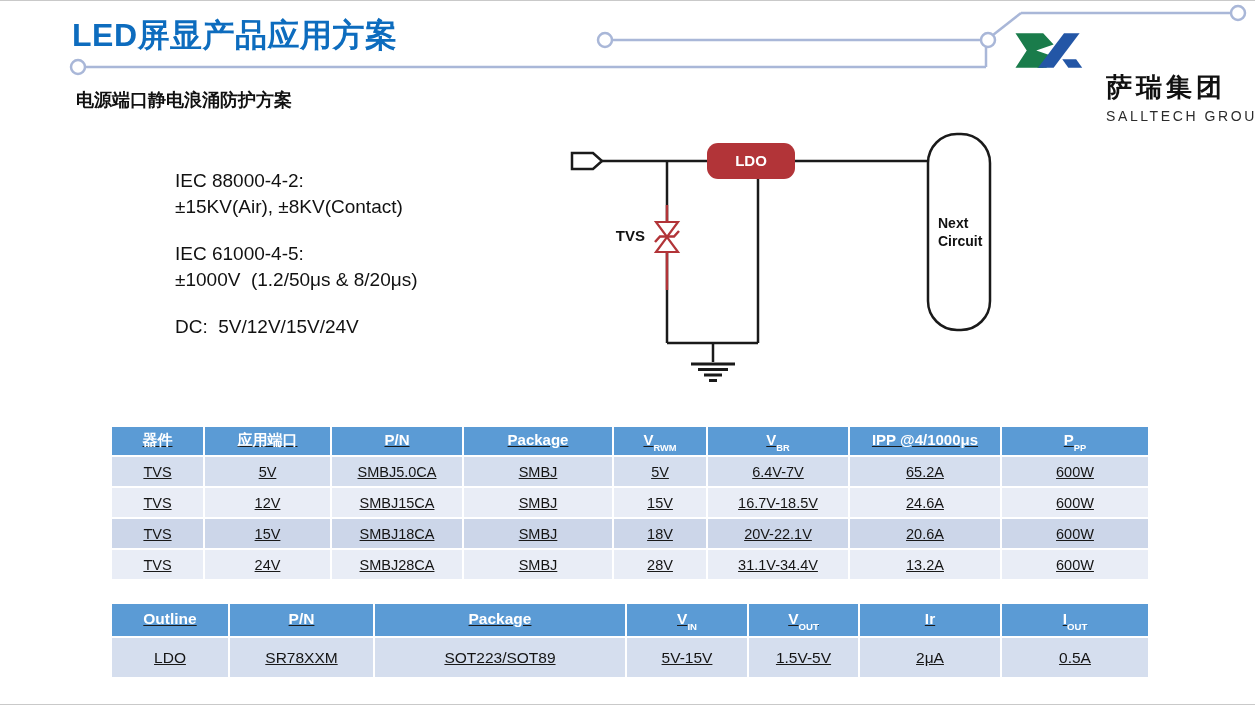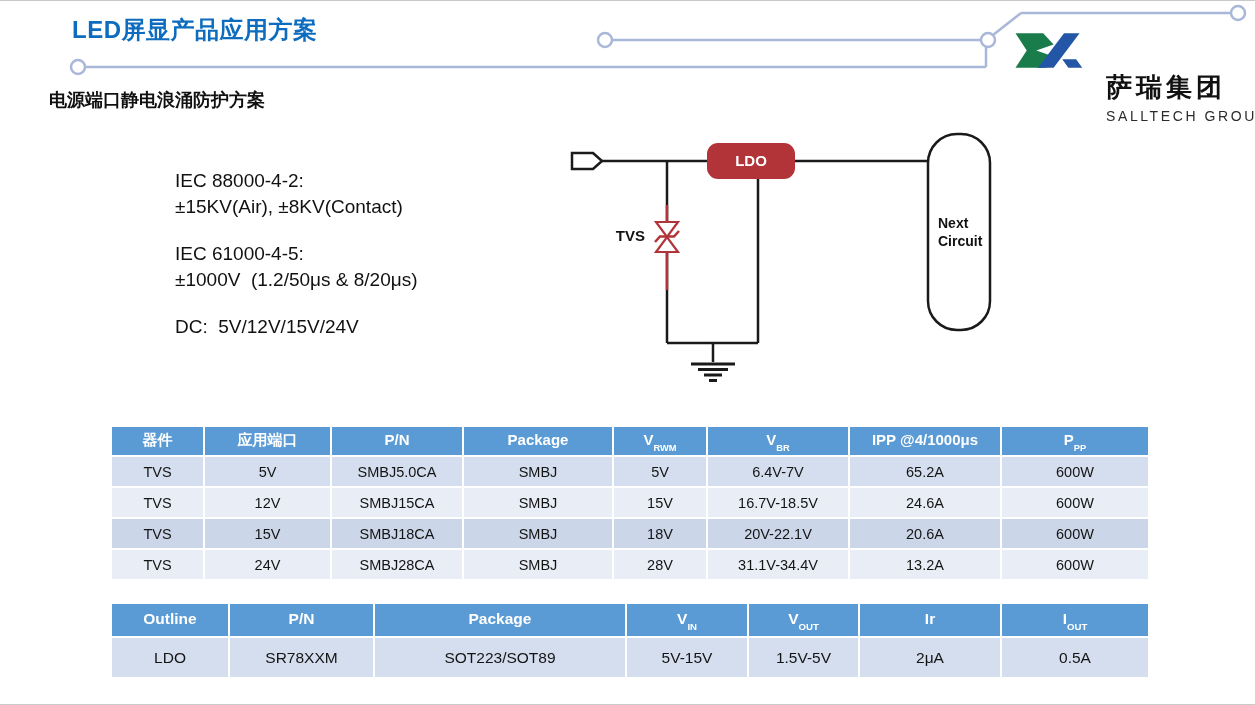--- a/index.html
+++ b/index.html
@@ -8,43 +8,43 @@
     position:relative; background:#ffffff; overflow:hidden;
     font-family:"Liberation Sans","DejaVu Sans",sans-serif; color:#1a1a1a;
   }
   .edge-line { position:absolute; left:0; width:1255px; height:1px; background:#c9c9c9; }
   .edge-top { top:0; } .edge-bottom { bottom:0; }
 
   
   .deco-svg { position:absolute; left:0; top:0; }
   .page-title {
     position:absolute; left:72px; top:14px;
-    font-size:24px; font-weight:bold; color:#0d6cbe; letter-spacing:0.5px;
+    font-size:32px; font-weight:bold; color:#0d6cbe; letter-spacing:0.5px;
   }
   .page-subtitle {
-    position:absolute; left:49px; top:88px;
+    position:absolute; left:76px; top:88px;
     font-size:18px; font-weight:bold; color:#111;
   }
   .logo { position:absolute; left:1012px; top:22px; display:flex; align-items:flex-start; }
   .logo-mark { display:block; margin-top:4px; }
   .logo-text { margin-left:16px; display:flex; flex-direction:column;margin-top:48px; }
   .logo-cn { font-size:26px; font-weight:bold; color:#111; letter-spacing:4px; white-space:nowrap; }
   .logo-en { font-size:14px; color:#2b2b2b; letter-spacing:2.6px; margin-top:3px; white-space:nowrap; }
 
   
   .specs { position:absolute; left:175px; top:168px; font-size:19px; color:#111; }
   .spec-group { margin-bottom:21px; }
   .spec-line { line-height:26px; white-space:pre; }
 
   
   .circuit-svg { position:absolute; left:555px; top:128px; }
 
   
   table { border-collapse:collapse; table-layout:fixed; }
-  .data-table { position:absolute; left:110px; width:1038px; }
+  .data-table { position:absolute; left:110px; width:1038px;text-decoration:underline; }
   .tvs-table { top:425px; }
   .ldo-table { top:602px; }
   th, td { border:2px solid #ffffff; text-align:center; vertical-align:middle; overflow:hidden; }
   th {
     background:#5b9bd5; color:#ffffff; font-weight:bold; font-size:15px; height:30px;
   }
   .ldo-table th { height:34px; font-size:15.5px; }
   td { font-size:14.5px; color:#141414; height:31px; }
   .ldo-table td { height:41px; font-size:15.5px; }
   tr.band-a td { background:#d5deee; }

